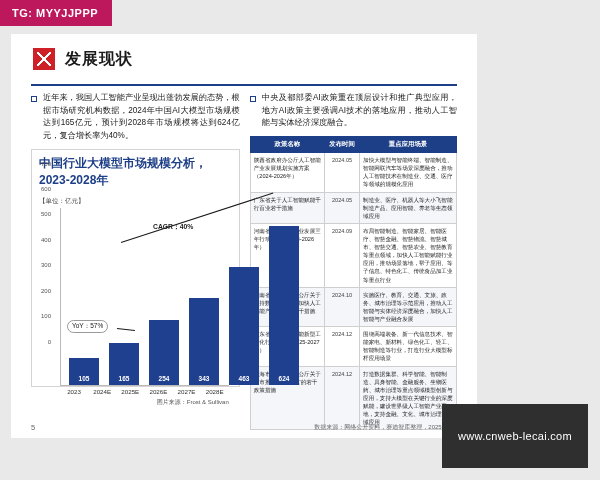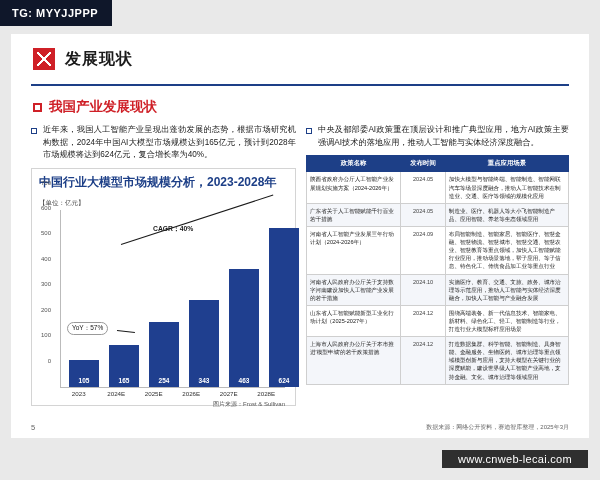--- a/index.html
+++ b/index.html
@@ -7,37 +7,37 @@
   body {
     width:600px; height:480px;
     background:#e9e9e9;
     font-family:"Liberation Sans", sans-serif;
     position:relative;
     overflow:hidden;
   }
   
   .tg-badge {
     position:absolute; left:0; top:0;
-    background:#0f172a; color:#fff;
+    background:#be185d; color:#fff;
     font-size:11px; font-weight:bold;
     padding:7px 14px 7px 12px;
     letter-spacing:0.5px;
     z-index:40;
   }
   .url-badge {
     position:absolute; right:12px; bottom:12px;
     background:#2f2f2f; color:#fff;
-    font-size:11px; padding:3px 16px;
+    font-size:11px; padding:26px 16px;
     letter-spacing:0.3px;
     z-index:40;
   }
   
   .slide {
     position:absolute; left:11px; top:34px;
-    width:578px; height:404px;
+    width:466px; height:404px;
     background:#ffffff;
   }
   
   .hdr { position:relative; height:54px; }
   .hdr-left { position:absolute; left:22px; top:14px; display:flex; align-items:center; }
   .hdr-sq {
     width:22px; height:22px; background:#cf2027;
     margin-right:10px; position:relative;
   }
   .hdr-sq:after{
@@ -157,24 +157,20 @@
 <div class="slide">
 
   <div class="hdr">
     <div class="hdr-left">
       <div class="hdr-sq"></div>
       <div class="hdr-title">发展现状</div>
     </div>
     <div class="hdr-rule"></div>
   </div>
 
-  <div class="sec-title">
-    <div class="mk"></div>
-    <span>我国产业发展现状</span>
-  </div>
 
   <div class="cols">
 
     <div class="col-l">
       <div class="bullet">
         <div class="bx"></div>
         <p>近年来，我国人工智能产业呈现出蓬勃发展的态势，根据市场研究机构数据，2024年中国AI大模型市场规模达到165亿元，预计到2028年市场规模将达到624亿元，复合增长率为40%。</p>
       </div>
 
       <div class="chart-card">

